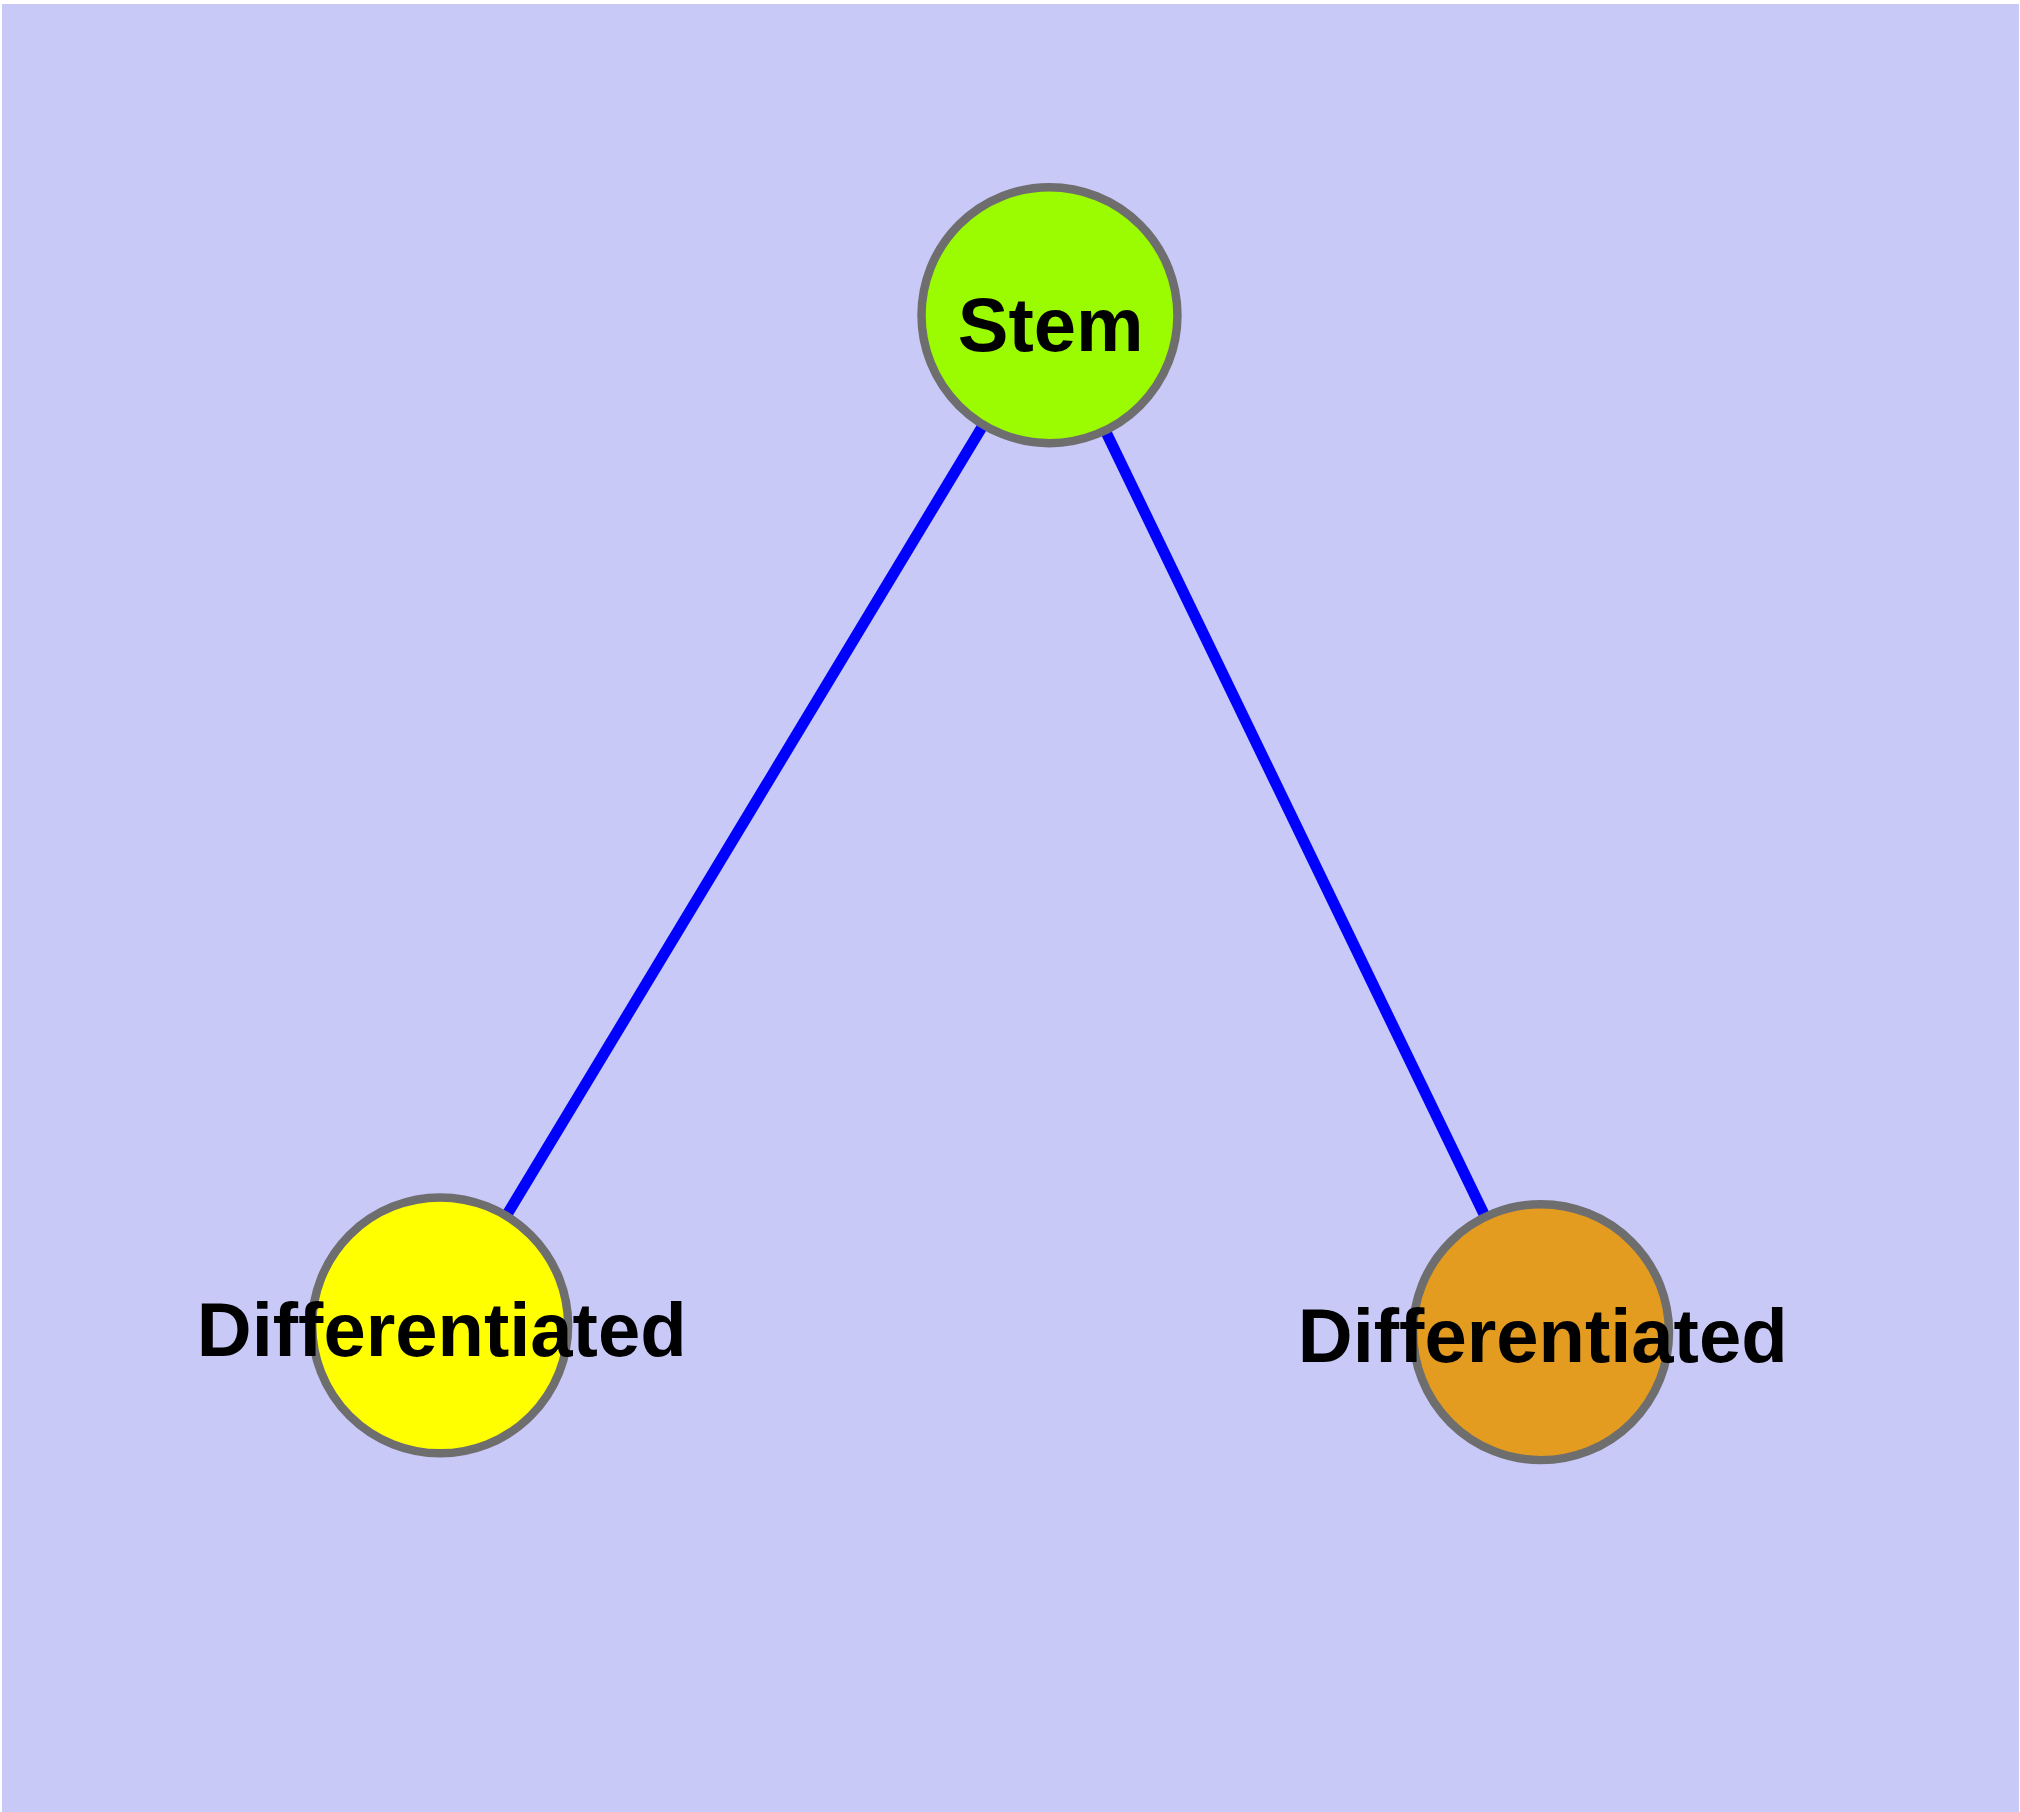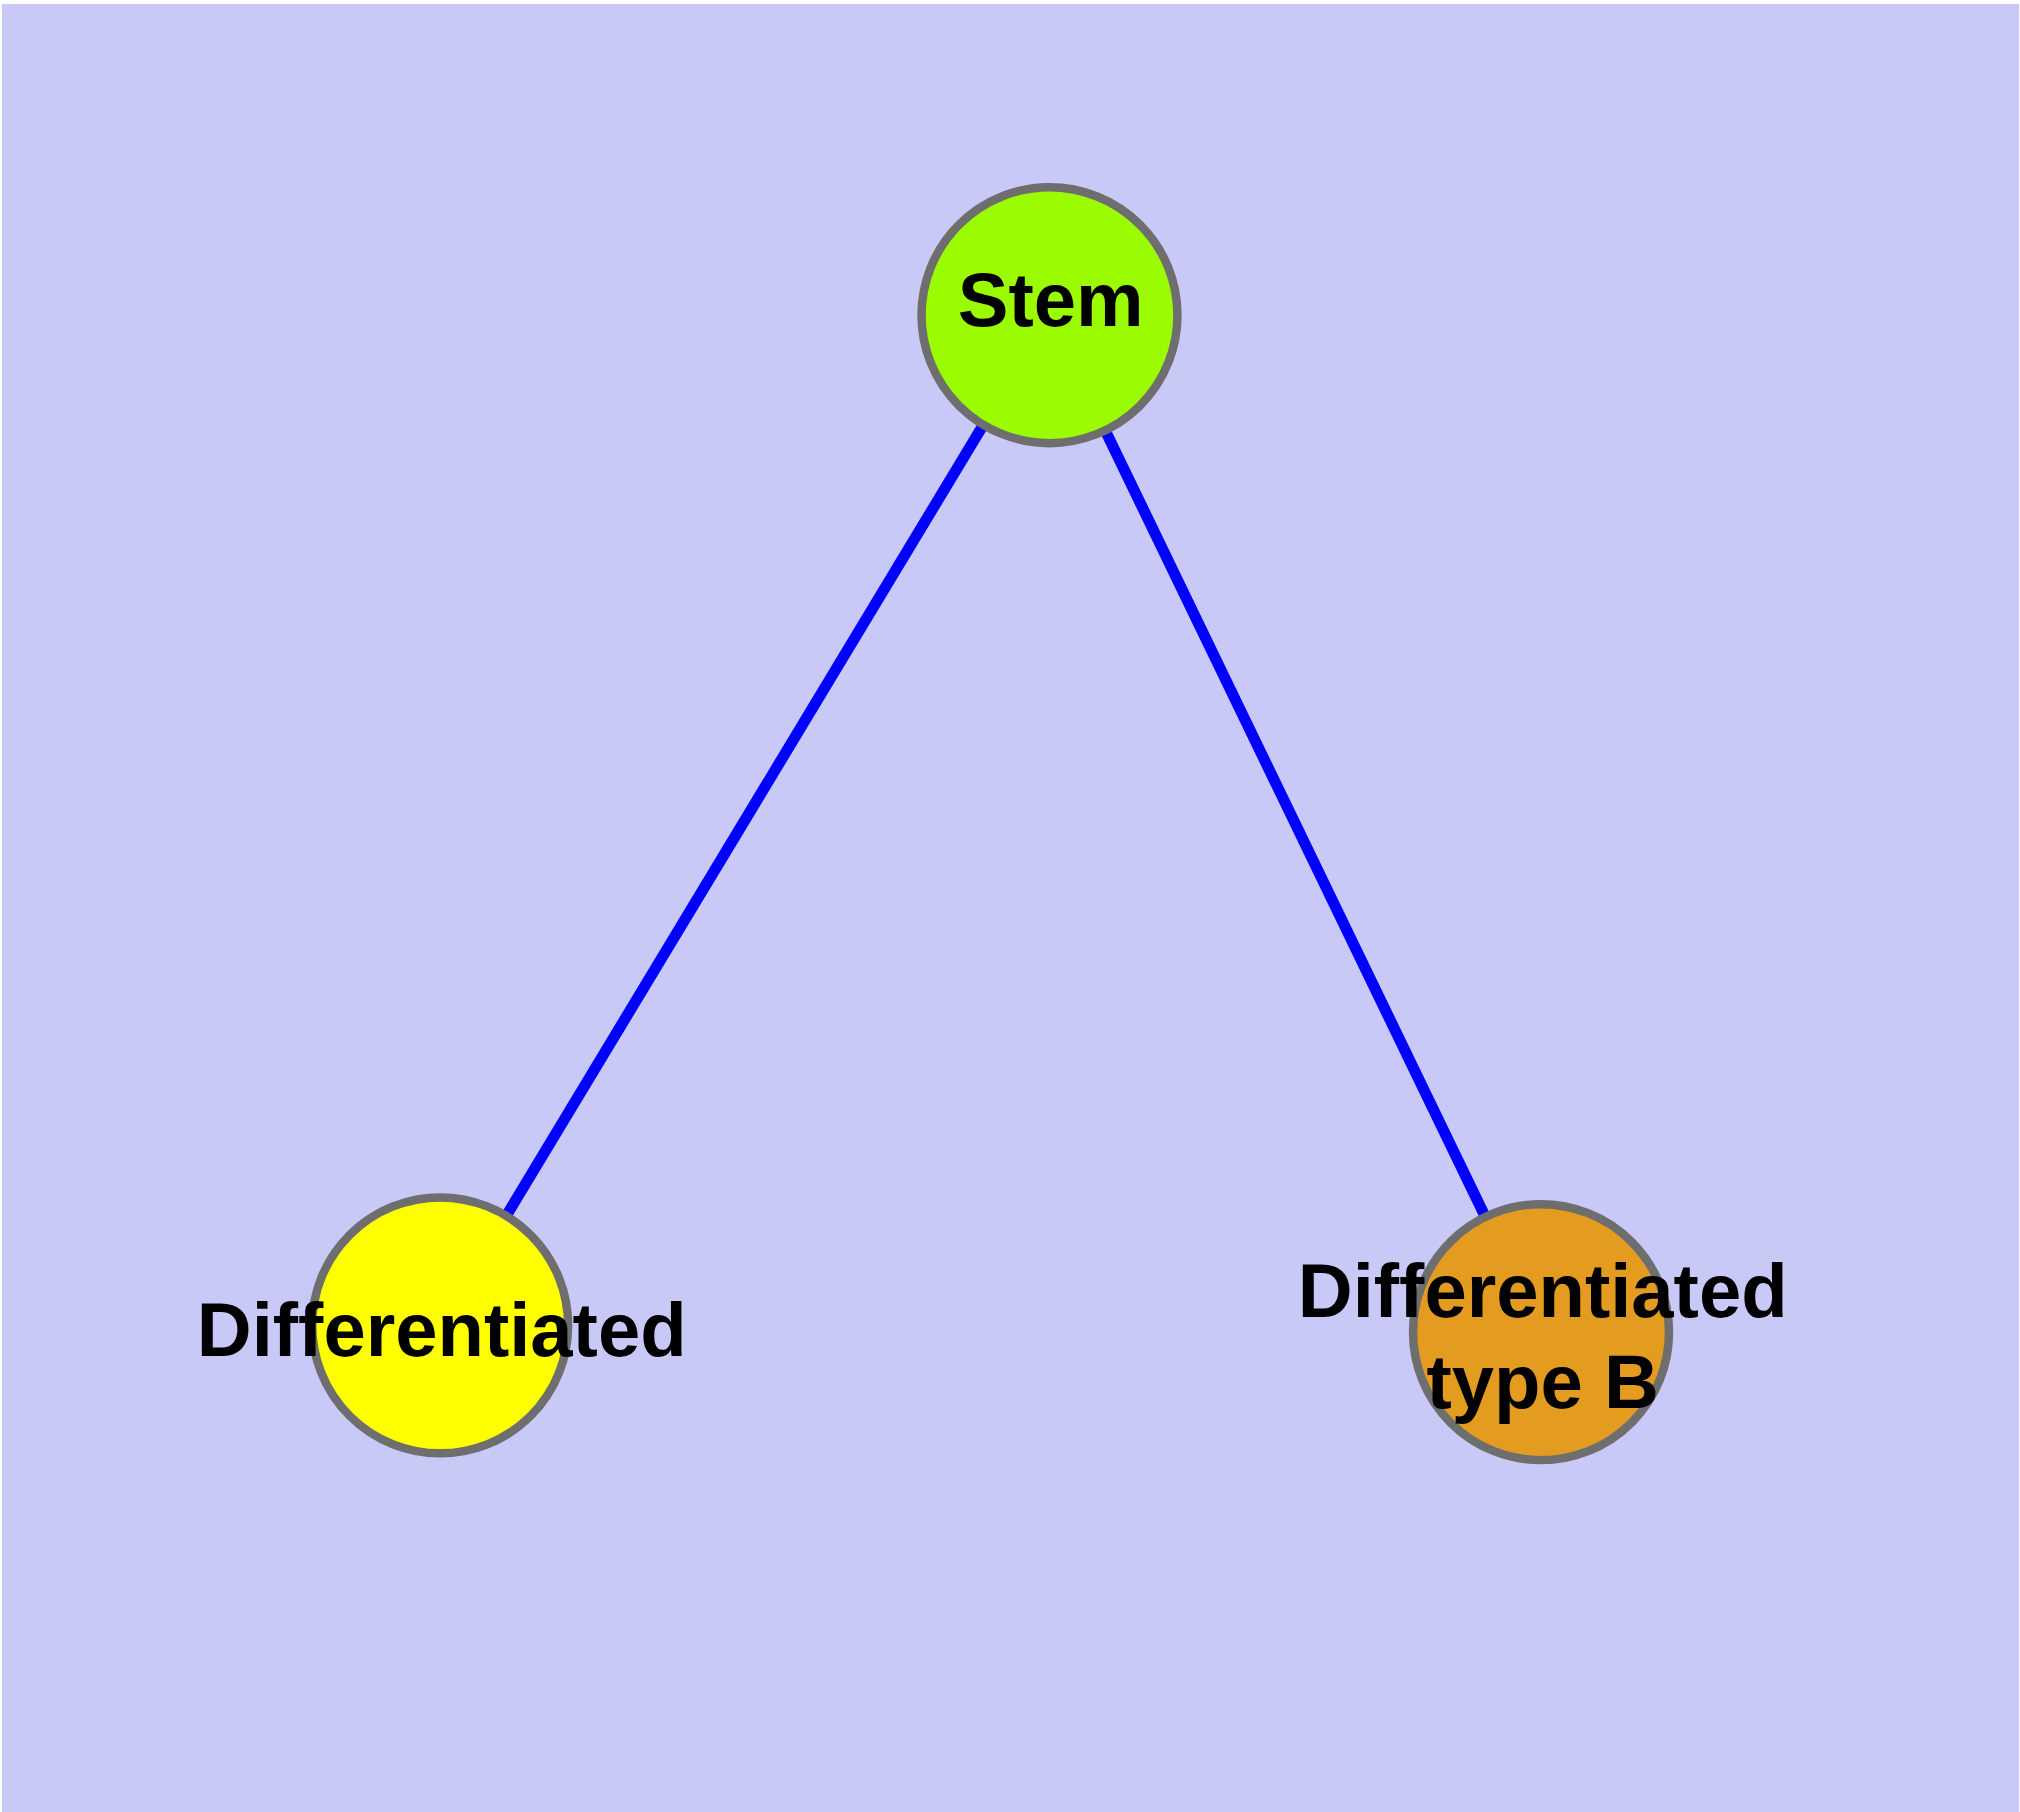--- a/index.html
+++ b/index.html
@@ -45,26 +45,25 @@
 
 <div id="canvas" style="background: rgb(201, 201, 248);">
   <svg id="graph-svg" xmlns="http://www.w3.org/2000/svg" viewBox="2 5 2380 2133">
       <line x1="1238" y1="372" x2="519" y2="1564" stroke="#0000FF" stroke-width="13"></line>
       <line x1="1238" y1="372" x2="1818" y2="1572" stroke="#0000FF" stroke-width="13"></line>
       <circle cx="1238" cy="372" r="151" fill="#9BFB00" stroke="#6E6E6E" stroke-width="10"></circle>
       <circle cx="519" cy="1564" r="151" fill="#FFFF00" stroke="#6E6E6E" stroke-width="10"></circle>
       <circle cx="1818" cy="1572" r="151" fill="#E39C20" stroke="#6E6E6E" stroke-width="10"></circle>
     </svg>
 
-  <div class="node-label" style="left: 1049px; top: 296px; color: rgb(0, 0, 0);">
+  <div class="node-label" style="left: 1049px; top: 321px; color: rgb(0, 0, 0);">
     <span>Stem</span>
   </div>
 
   <div class="node-label" style="left: 440px; top: 1326px; color: rgb(0, 0, 0);">
     <span>Differentiated</span><br>
   </div>
 
   <div class="node-label" style="left: 1541px; top: 1332px; color: rgb(0, 0, 0);">
     <span>Differentiated</span><br>
-    <span>type B</span>
   </div>
 </div>
 
 
 </body></html>

